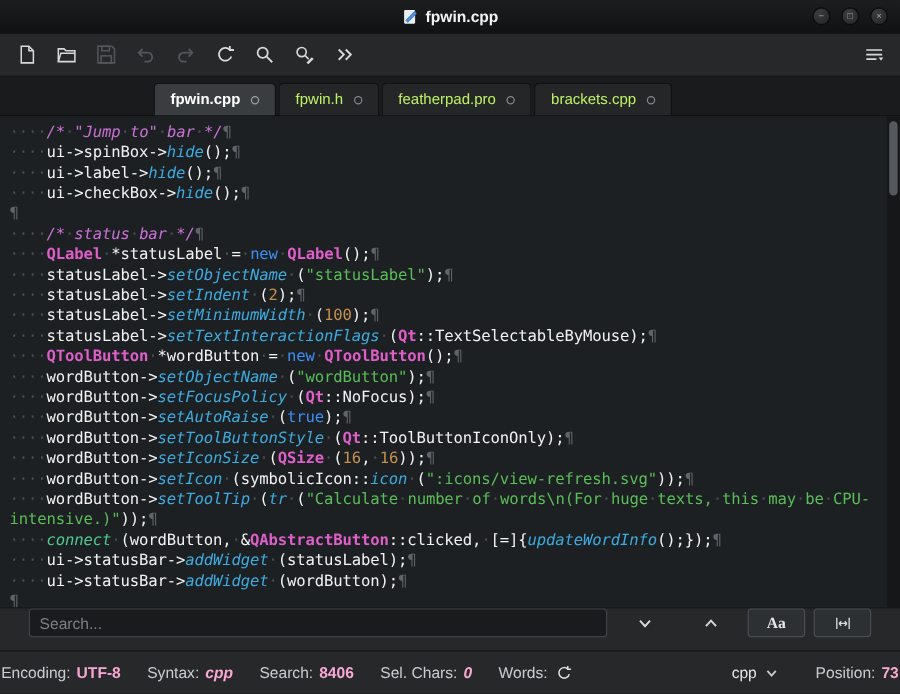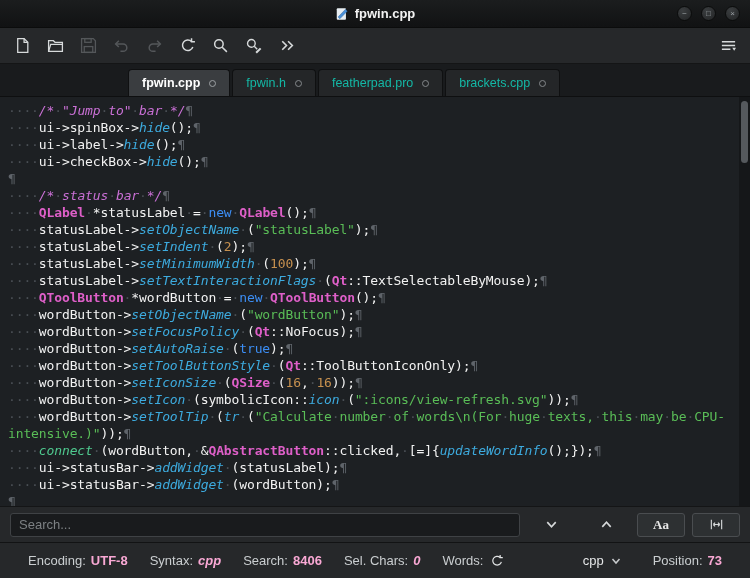--- a/index.html
+++ b/index.html
@@ -25,21 +25,21 @@
   .tbtn{width:28px;height:26px;border-radius:3px;display:flex;align-items:center;
     justify-content:center;color:#d7dadb}
   .tbtn.disabled{color:#54575a}
   .tbtn svg{width:17px;height:17px}
   .tb-spacer{flex:1}
 
   
   .tabbar{height:33px;flex:0 0 auto;background:#191b1d;display:flex;align-items:flex-end;
     padding-left:128px;border-bottom:1px solid #0e0f10}
   .tab{height:27px;display:flex;align-items:center;gap:9px;padding:0 13px;margin-right:2px;
-    background:#242628;color:#14b8a6;font-size:12.5px;border:1px solid #0f1011;border-bottom:none;
+    background:#242628;color:#bef264;font-size:12.5px;border:1px solid #0f1011;border-bottom:none;
     border-radius:4px 4px 0 0;white-space:nowrap}
   .tab.active{background:#3a3d40;color:#ffffff;font-weight:bold}
   .tab-close{width:7px;height:7px;border:1.5px solid #84888b;border-radius:50%;flex:0 0 auto}
   .tab.active .tab-close{border-color:#9da1a4}
 
   
   .editor{flex:1 1 auto;position:relative;background:#1d2023;overflow:hidden;cursor:text}
   .code{padding:5px 0 0 8px;font-family:"DejaVu Sans Mono",monospace;font-size:13px;
     line-height:17px;letter-spacing:-0.12px;white-space:pre;color:#f2f2f2}
   .code-line{height:17px;white-space:pre}
@@ -50,35 +50,35 @@
   .tok-k{color:var(--tok-k);font-weight:normal}
   .tok-t{color:var(--tok-t);font-weight:bold}
   .tok-s{color:var(--tok-s)}
   .tok-n{color:var(--tok-n)}
   .tok-ws{color:var(--tok-ws)}
   .pilcrow{color:var(--pilcrow)}
   .vscroll{position:absolute;top:0;right:0;width:11px;height:100%;background:rgba(8,9,10,.35)}
   .vthumb{position:absolute;top:4px;right:2px;width:7px;height:62px;border-radius:4px;background:#55595d}
 
   
-  .searchbar{height:36px;flex:0 0 auto;background:#26282a;display:flex;align-items:center;
-    gap:7px;padding:0 10px;border-top:1px solid #141516}
+  .searchbar{height:36px;flex:0 0 auto;background:#26282a;display:flex;
+    gap:7px;padding:0 24px;border-top:1px solid #141516}
   .search-input{flex:1;height:24px;background:#191b1d;border:1px solid #3f4245;border-radius:3px;
     color:#dcdcdc;font-size:13px;padding:0 8px;outline:none;font-family:"Liberation Sans",sans-serif}
   .search-input::placeholder{color:#7c8083}
   .sbtn{width:48px;height:24px;display:flex;align-items:center;justify-content:center;
     color:#d7dadb;border-radius:3px}
   .sbtn svg{width:15px;height:15px}
   .sbtn.boxed{border:1px solid #4a4d50;background:#2d3032}
   .sbtn .aa{font-size:12px;color:#e8e8e8;font-family:"Liberation Serif",serif}
   .sbtn .aa b{font-size:13px}
 
   
   .statusbar{height:36px;flex:0 0 auto;background:#26282a;border-top:1px solid #121314;
-    display:flex;align-items:center;gap:22px;padding:0 28px;color:#caced0;font-size:13px}
+    display:flex;align-items:center;gap:22px;padding:0 1px;color:#caced0;font-size:13px}
   .sb-item{display:flex;align-items:center;gap:5px;white-space:nowrap}
   .sb-val{color:#f9a8d4;font-weight:bold}
   .sb-val.it{font-style:italic}
   .sb-right{margin-left:auto;display:flex;align-items:center;gap:26px}
   .sb-combo{display:flex;align-items:center;gap:7px;padding:3px 6px;border-radius:3px;color:#e4e6e7}
   .sb-combo svg{width:10px;height:10px;color:#c7cacc}
   .sb-refresh svg{width:14px;height:14px;color:#e2e4e5}
 </style>
 </head>
 <body>

